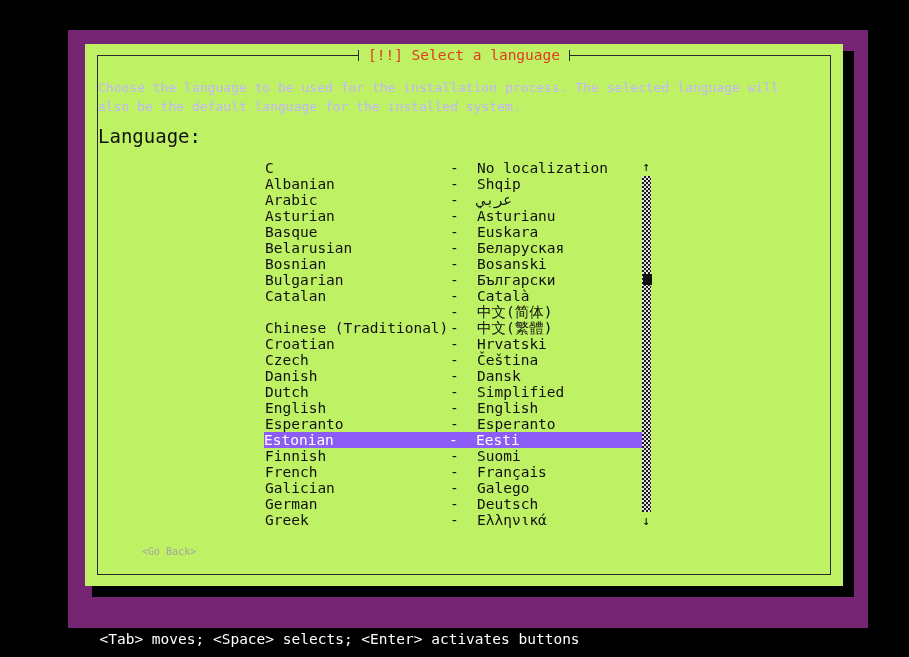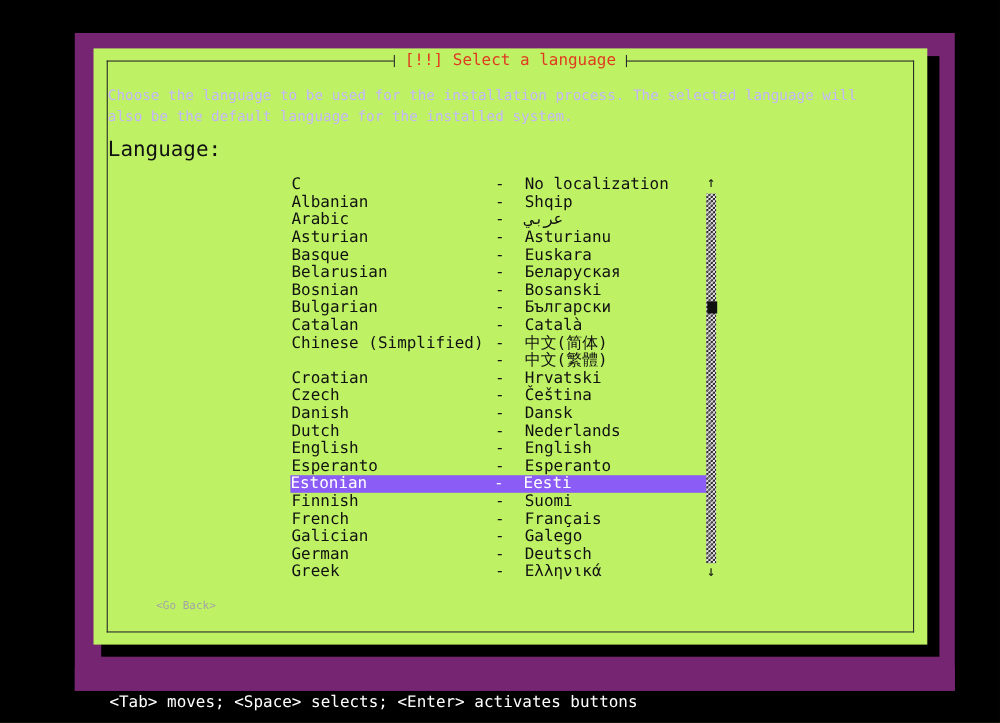--- a/index.html
+++ b/index.html
@@ -264,26 +264,26 @@
 <div id="list">
     <div class="row"><span class="name">C</span><span class="dash">-</span><span class="native">No localization</span></div>
     <div class="row"><span class="name">Albanian</span><span class="dash">-</span><span class="native">Shqip</span></div>
     <div class="row"><span class="name">Arabic</span><span class="dash">-</span><span class="native">عربي</span></div>
     <div class="row"><span class="name">Asturian</span><span class="dash">-</span><span class="native">Asturianu</span></div>
     <div class="row"><span class="name">Basque</span><span class="dash">-</span><span class="native">Euskara</span></div>
     <div class="row"><span class="name">Belarusian</span><span class="dash">-</span><span class="native">Беларуская</span></div>
     <div class="row"><span class="name">Bosnian</span><span class="dash">-</span><span class="native">Bosanski</span></div>
     <div class="row"><span class="name">Bulgarian</span><span class="dash">-</span><span class="native">Български</span></div>
     <div class="row"><span class="name">Catalan</span><span class="dash">-</span><span class="native">Català</span></div>
-    <div class="row"><span class="name">Chinese (Simplified)</span><span class="dash">-</span><span class="native">中文(简体)</span></div>
-    <div class="row"><span class="dash">-</span><span class="native">中文(繁體)</span></div>
+    <div class="row"><span class="dash">-</span><span class="native">中文(简体)</span></div>
+    <div class="row"><span class="name">Chinese (Traditional)</span><span class="dash">-</span><span class="native">中文(繁體)</span></div>
     <div class="row"><span class="name">Croatian</span><span class="dash">-</span><span class="native">Hrvatski</span></div>
     <div class="row"><span class="name">Czech</span><span class="dash">-</span><span class="native">Čeština</span></div>
     <div class="row"><span class="name">Danish</span><span class="dash">-</span><span class="native">Dansk</span></div>
-    <div class="row"><span class="name">Dutch</span><span class="dash">-</span><span class="native">Nederlands</span></div>
+    <div class="row"><span class="name">Dutch</span><span class="dash">-</span><span class="native">Simplified</span></div>
     <div class="row"><span class="name">English</span><span class="dash">-</span><span class="native">English</span></div>
     <div class="row"><span class="name">Esperanto</span><span class="dash">-</span><span class="native">Esperanto</span></div>
     <div class="row selected"><span class="name">Estonian</span><span class="dash">-</span><span class="native">Eesti</span></div>
     <div class="row"><span class="name">Finnish</span><span class="dash">-</span><span class="native">Suomi</span></div>
     <div class="row"><span class="name">French</span><span class="dash">-</span><span class="native">Français</span></div>
     <div class="row"><span class="name">Galician</span><span class="dash">-</span><span class="native">Galego</span></div>
     <div class="row"><span class="name">German</span><span class="dash">-</span><span class="native">Deutsch</span></div>
     <div class="row"><span class="name">Greek</span><span class="dash">-</span><span class="native">Ελληνικά</span></div>
   </div>
 

